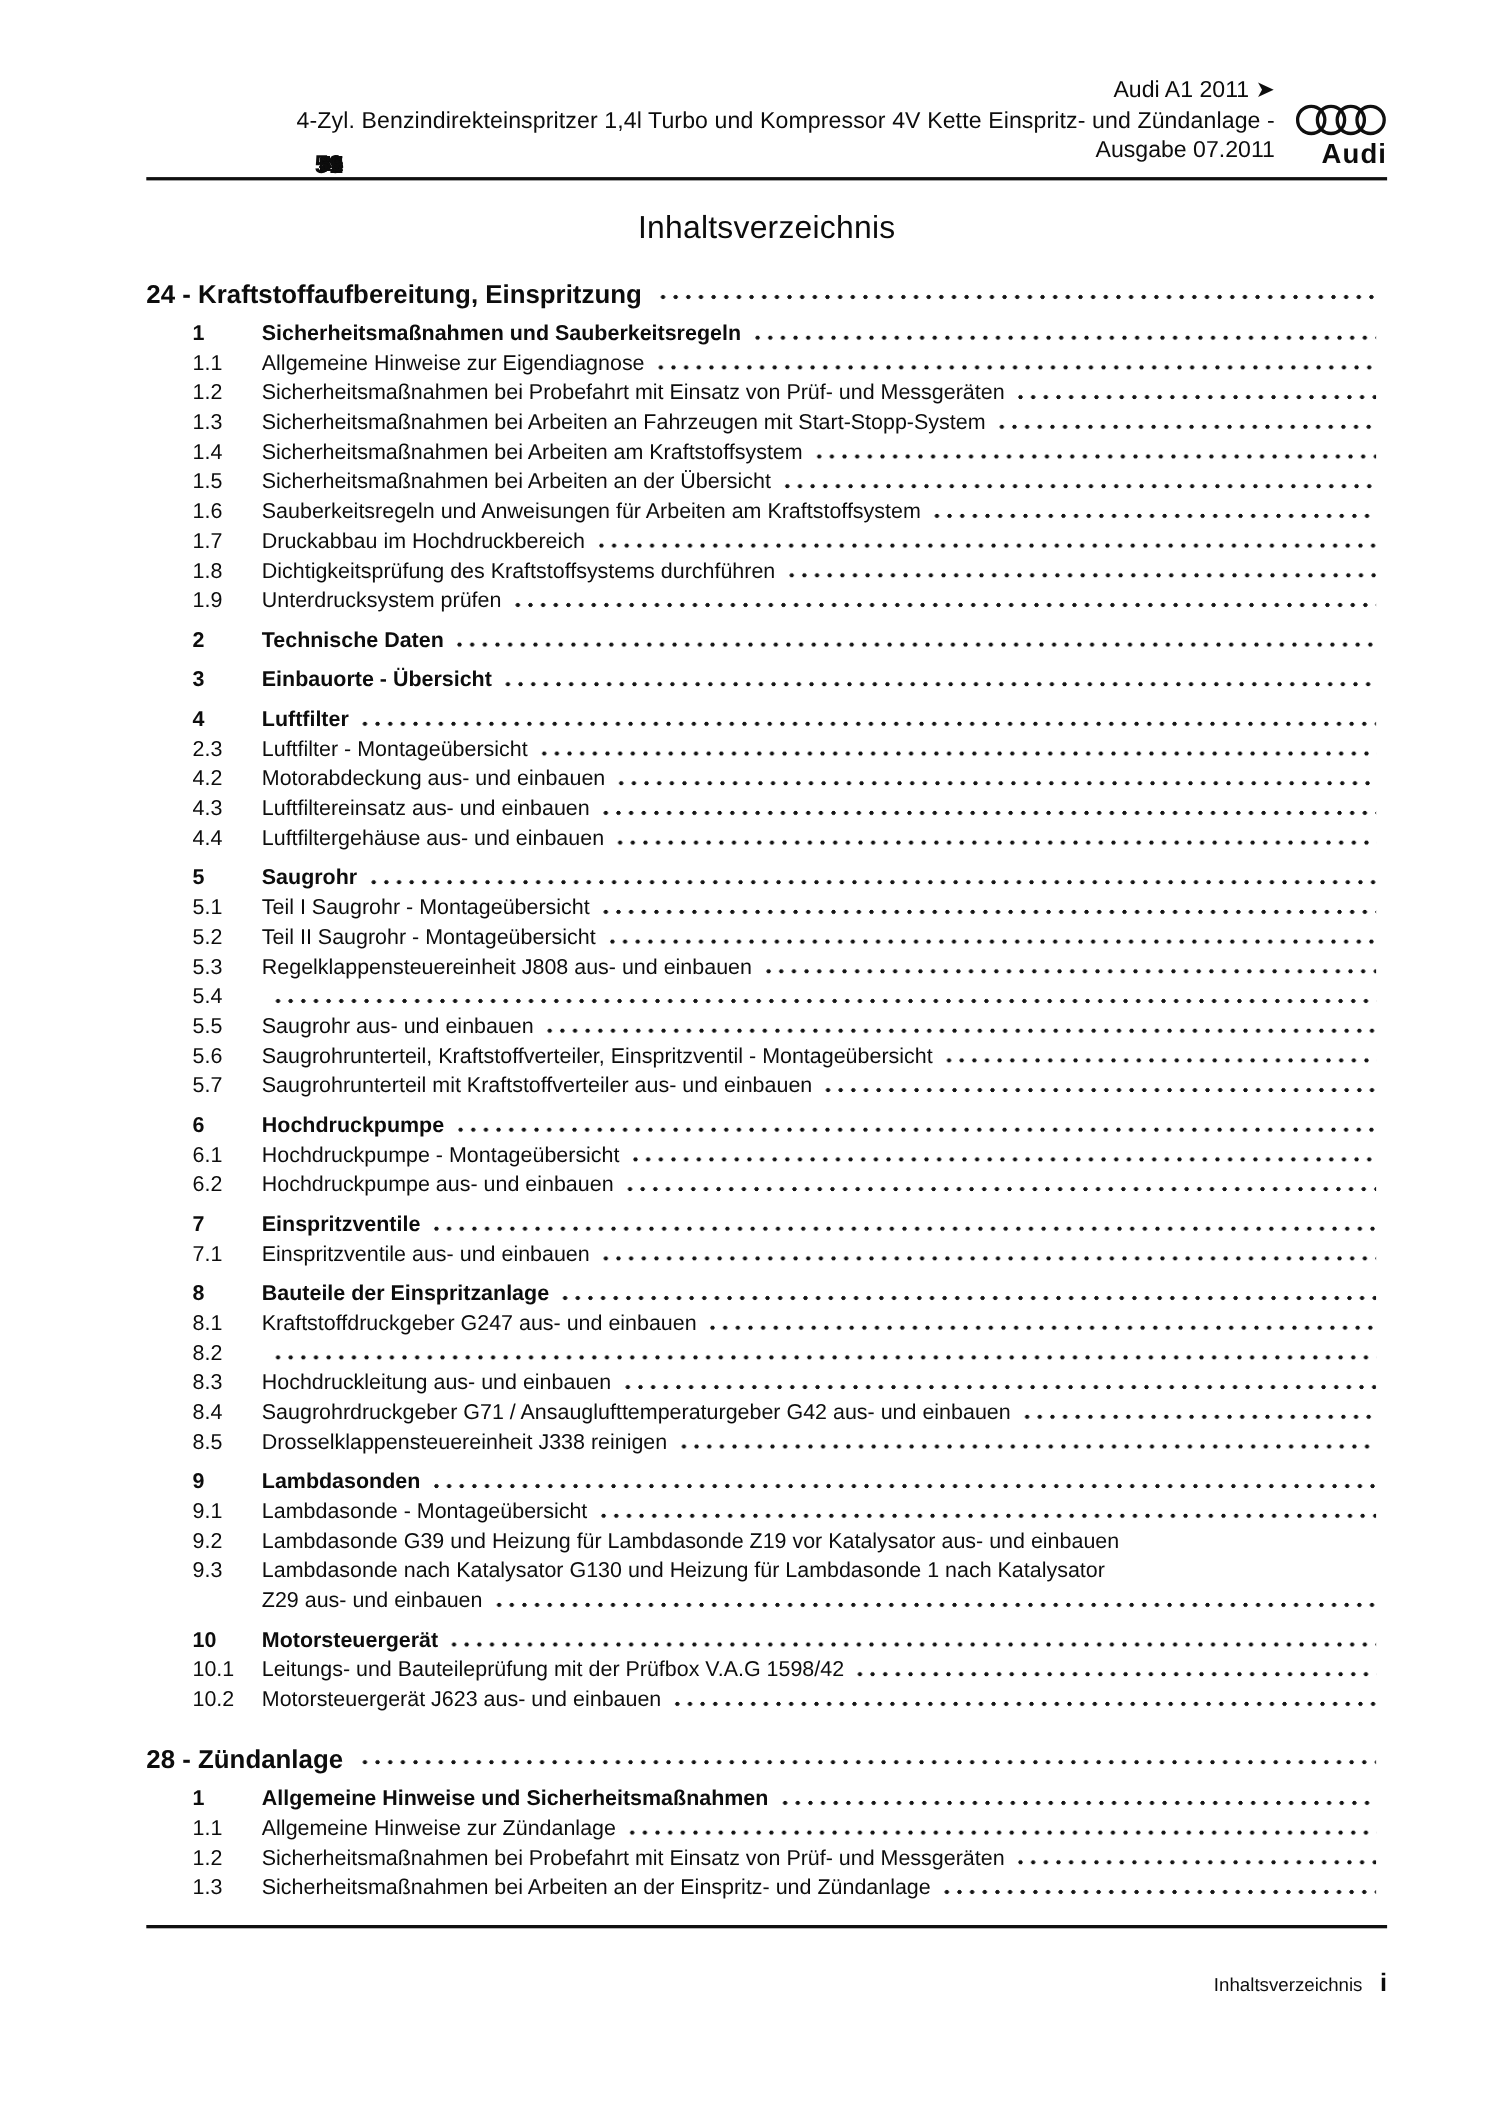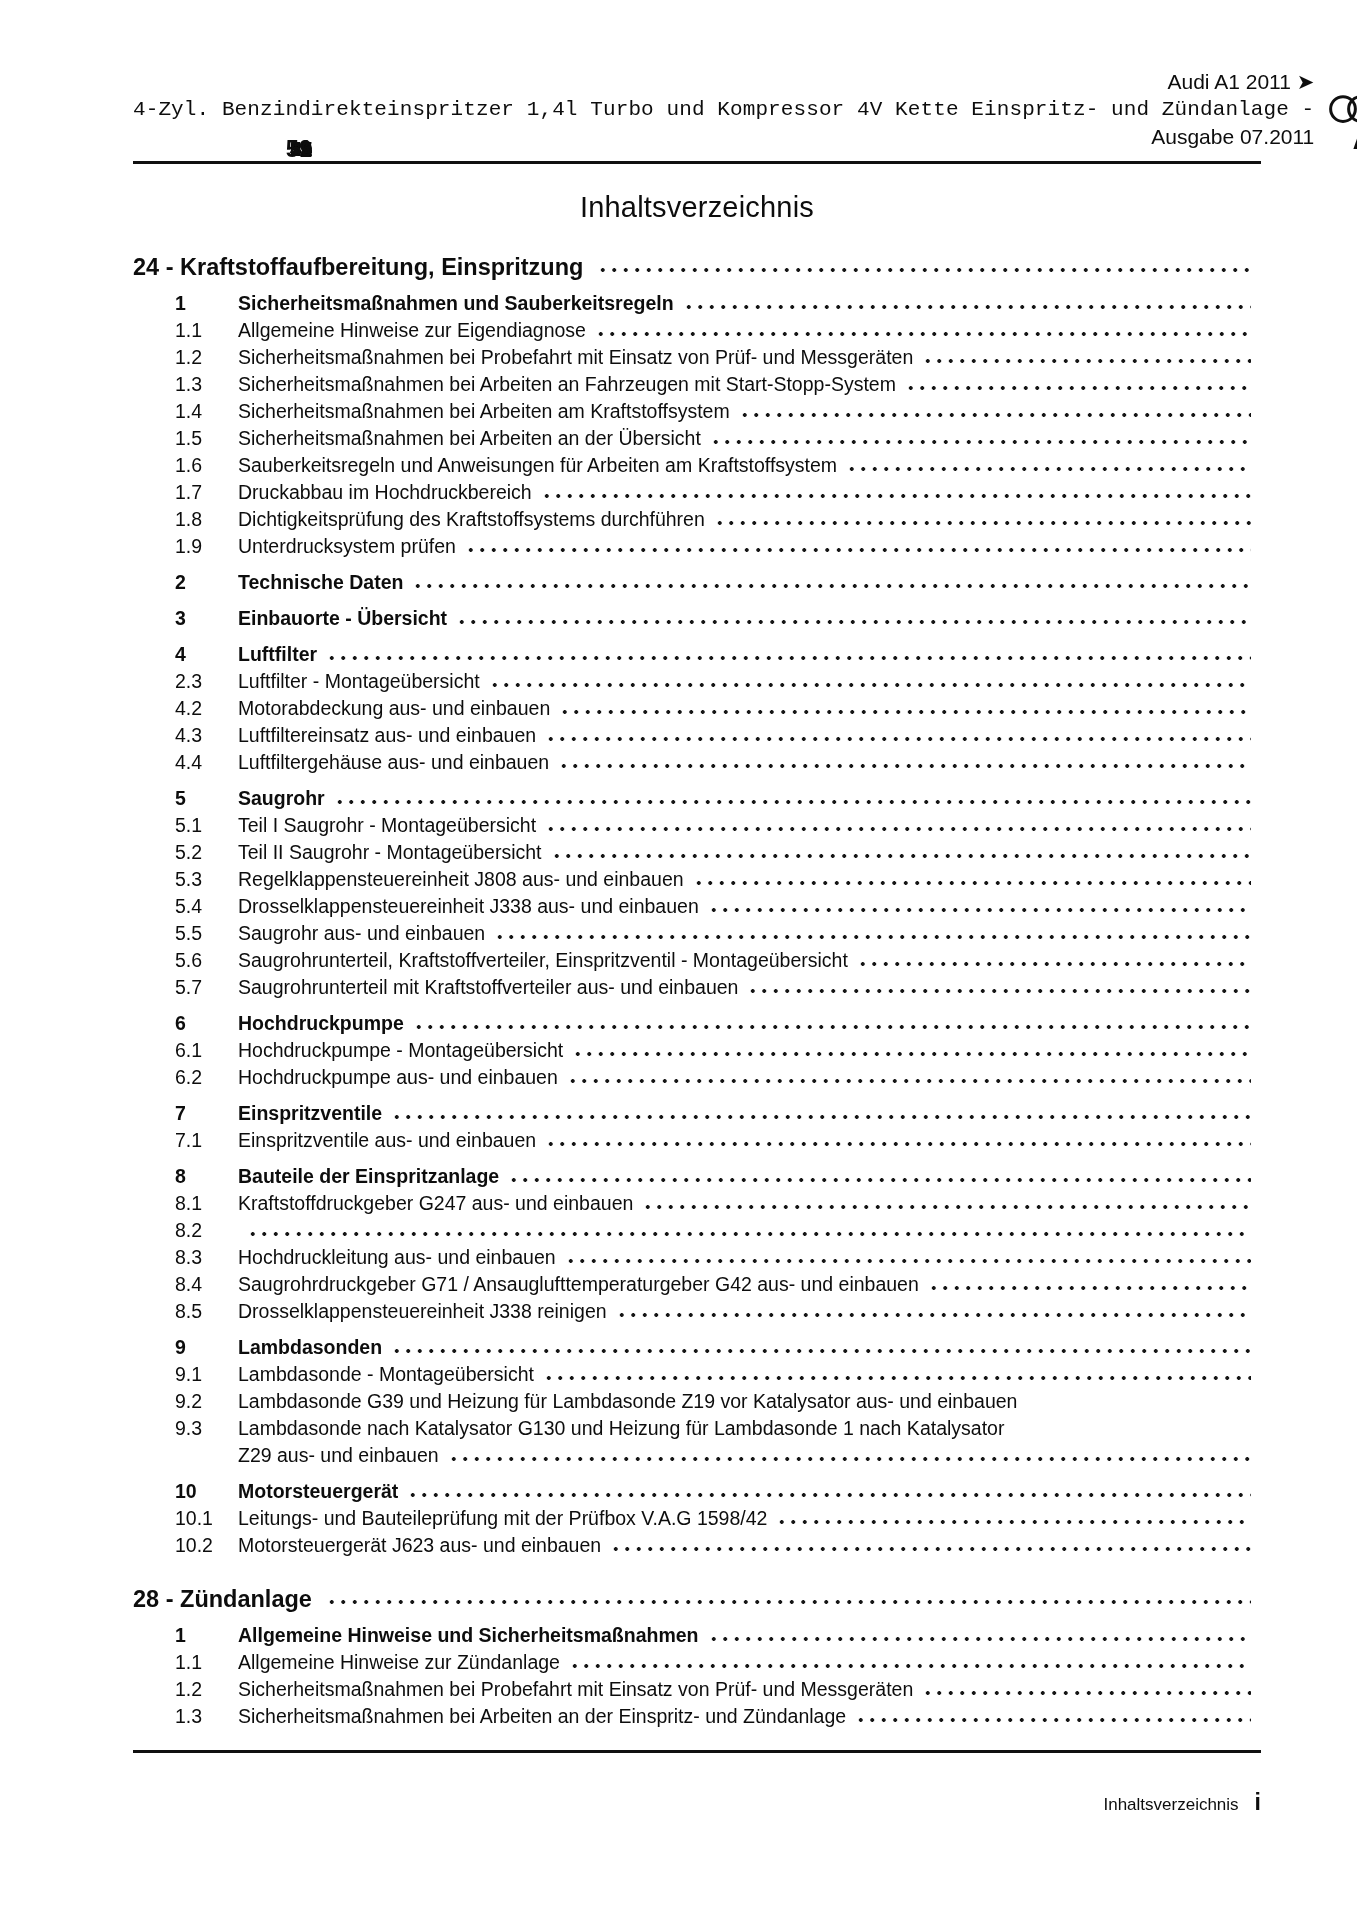--- a/index.html
+++ b/index.html
@@ -11,21 +11,21 @@
   }
   .page {
     position:absolute; left:133px; top:52px; width:1128px;margin-top:16px;
   }
   
   .header { display:flex; align-items:flex-start; }
   .header-text {
     flex:1; text-align:right;
     font-size:21px; line-height:27.5px; white-space:nowrap;
   }
-  .header-text .sub { letter-spacing:0.1px;font-family:Liberation Mono, monospace; }
+  .header-text .sub { letter-spacing:0.1px; }
   .header-logo { width:88px; margin-left:14px; padding-top:26px; text-align:right; }
   .rings { display:block; margin-left:auto; }
   .audi-word {
     font-weight:bold; font-size:25px; letter-spacing:1px;
     margin-top:2px; text-align:right; font-style:normal;
   }
   .rule { height:3px; background:#101010; margin-top:6px; }
 
   
   .page-title {
@@ -223,21 +223,20 @@
           <span class="page">32</span>
         </div>
         <div class="row">
           <span class="num">5.3</span>
           <span class="title">Regelklappensteuereinheit J808 aus- und einbauen</span>
           <span class="dots"></span>
           <span class="page">24</span>
         </div>
         <div class="row">
           <span class="num">5.4</span>
-          <span class="title">Drosselklappensteuereinheit J338 aus- und einbauen</span>
           <span class="dots"></span>
           <span class="page">25</span>
         </div>
         <div class="row">
           <span class="num">5.5</span>
           <span class="title">Saugrohr aus- und einbauen</span>
           <span class="dots"></span>
           <span class="page">26</span>
         </div>
         <div class="row">

